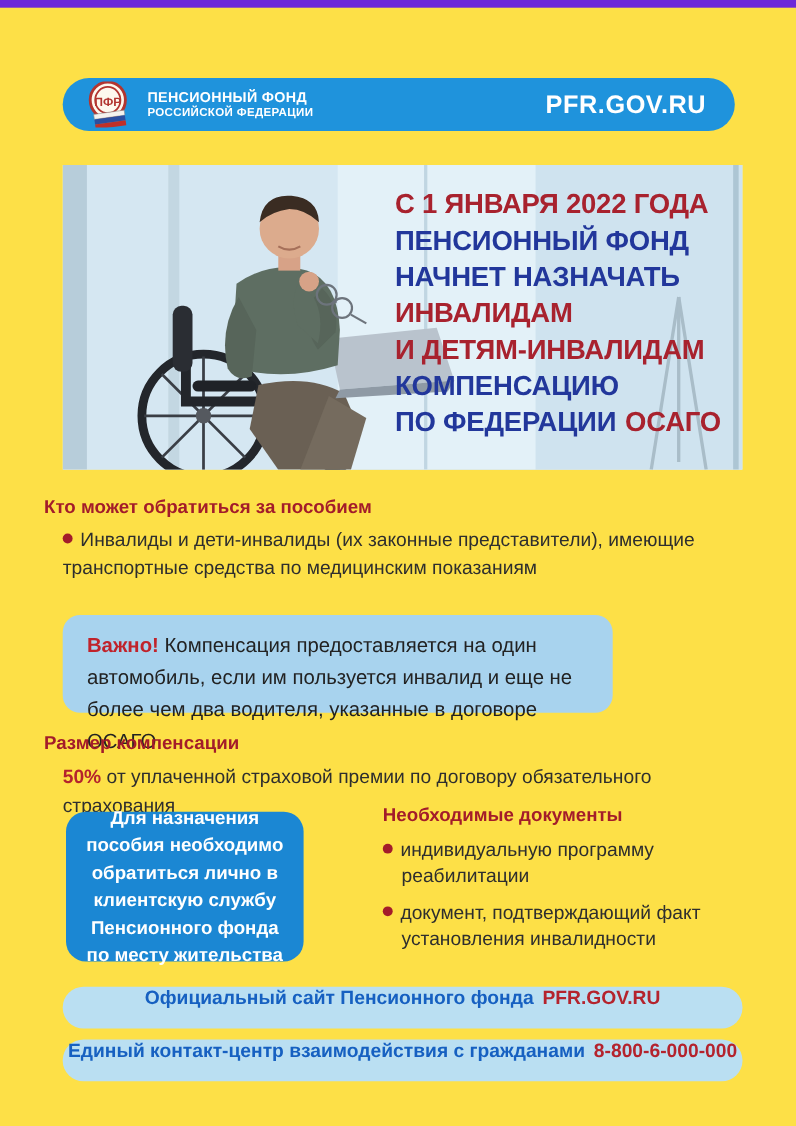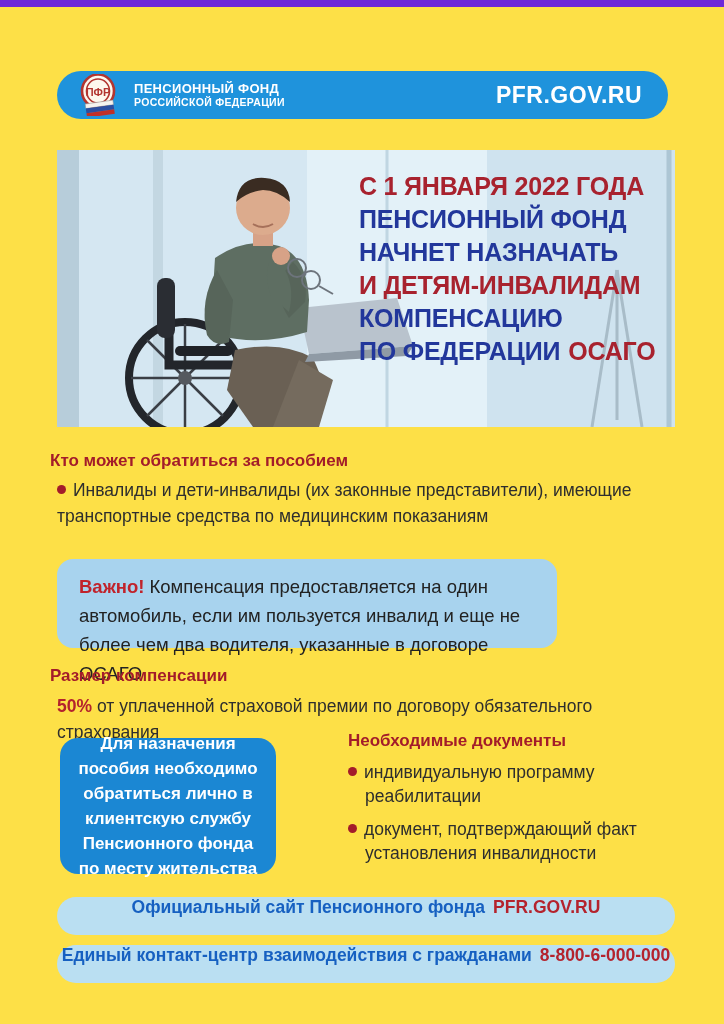--- a/index.html
+++ b/index.html
@@ -24,21 +24,21 @@
   
   .hero {
     position:absolute; left:57px; top:143px; width:618px; height:277px;
     overflow:hidden; background:#d8eaf4;
   }
   .hero-photo { position:absolute; left:0; top:0; }
   .hero-text { position:absolute; left:302px; top:20px; font-weight:bold; font-size:25px; line-height:33px; letter-spacing:-0.2px; white-space:nowrap; }
   .t-red  { color:#a8222e; }
   .t-blue { color:#22379b; }
   
-  .sec-heading { position:absolute; left:50px; color:#a31c2a; font-weight:bold; font-size:17px; }
+  .sec-heading { position:absolute; left:40px; color:#a31c2a; font-weight:bold; font-size:17px; }
   .body-text { color:#2e2e2e; font-size:17.5px; line-height:26px; }
   .who-text { position:absolute; left:57px; top:470px; width:622px; }
   .dot {
     display:inline-block; width:9px; height:9px; border-radius:50%;
     background:#a31c2a; margin-right:7px; vertical-align:2px;
   }
   .important-box {
     position:absolute; left:57px; top:552px; width:500px; height:89px;
     background:#a8d3ee; border-radius:16px; padding:13px 22px;
     font-size:18.5px; line-height:29px; color:#222;
@@ -152,20 +152,21 @@
 
       <rect x="196" y="78" width="20" height="18" fill="#d7a287"></rect>
       <circle cx="206" cy="58" r="27" fill="#dcab8d"></circle>
       <path d="M179 52 Q182 26 208 28 Q232 30 233 52 Q220 40 206 40 Q190 42 179 52 Z" fill="#3a2c22"></path>
       <path d="M196 74 Q206 80 216 74" fill="none" stroke="#a6705a" stroke-width="2"></path>
     </svg>
     <div class="hero-text">
       <div class="t-red">С 1 ЯНВАРЯ 2022 ГОДА</div>
       <div class="t-blue">ПЕНСИОННЫЙ ФОНД</div>
       <div class="t-blue">НАЧНЕТ НАЗНАЧАТЬ</div>
+      <div class="t-red">ИНВАЛИДАМ</div>
       <div class="t-red">И ДЕТЯМ-ИНВАЛИДАМ</div>
       <div class="t-blue">КОМПЕНСАЦИЮ</div>
       <div><span class="t-blue">ПО ФЕДЕРАЦИИ</span><span class="t-red" style="margin-left:8px">ОСАГО</span></div>
     </div>
   </div>
 
   <div class="sec-heading" style="top:444px">Кто может обратиться за пособием</div>
   <div class="who-text body-text"><span class="dot"></span><span>Инвалиды и дети-инвалиды (их законные представители), имеющие транспортные средства по медицинским показаниям</span></div>
 
   <div class="important-box">

